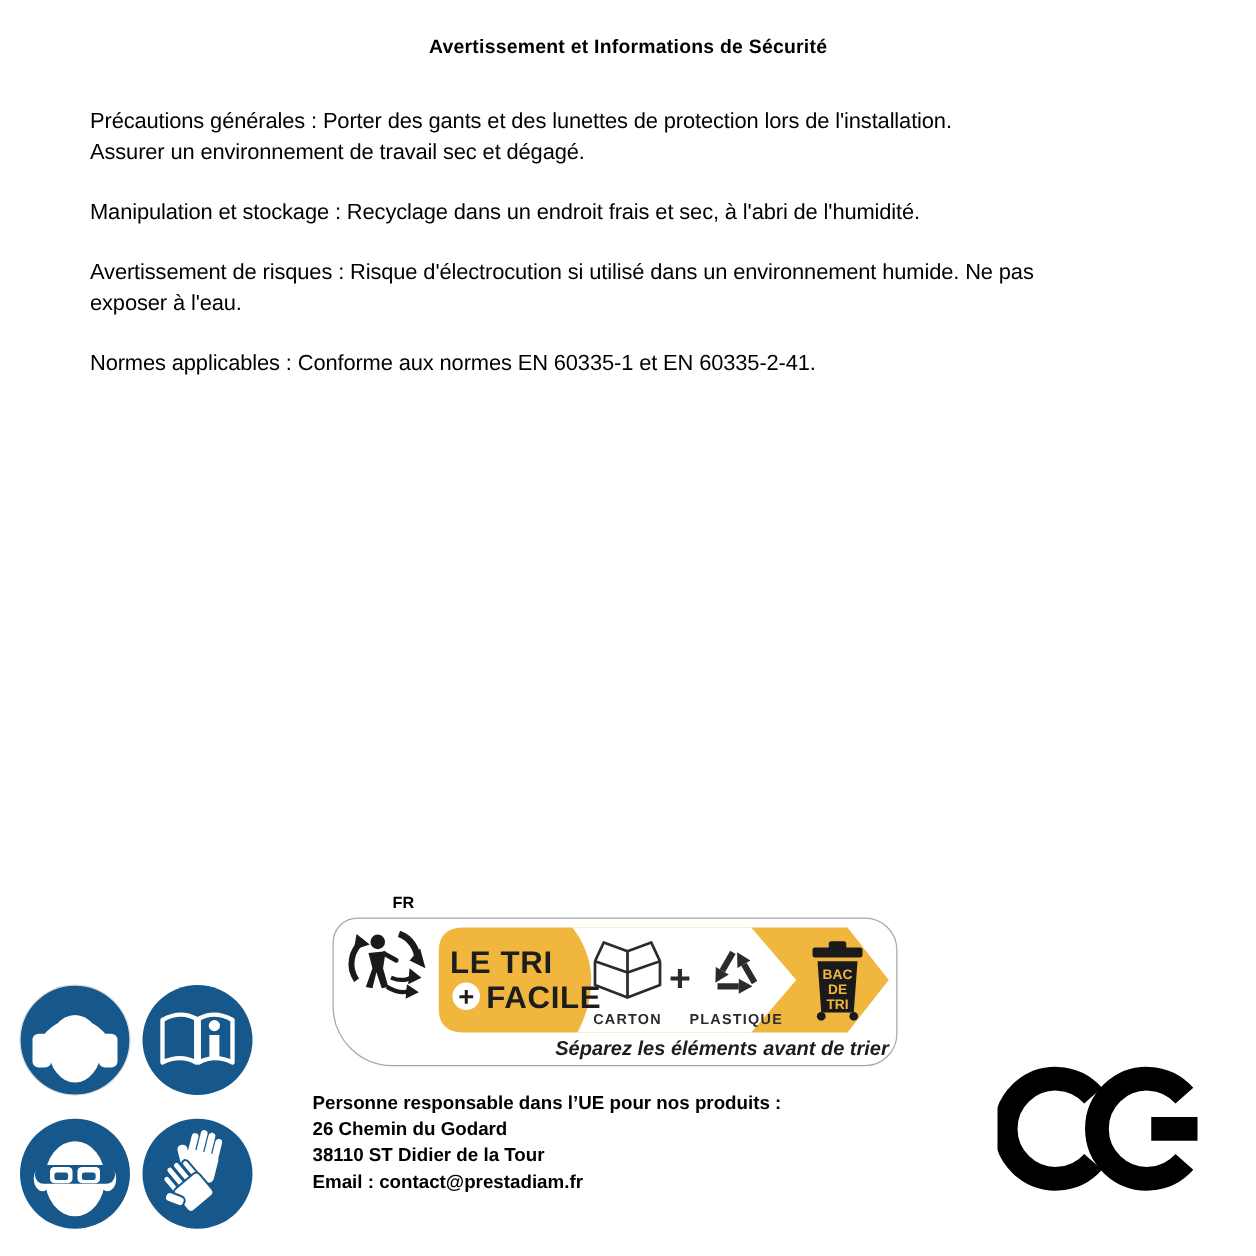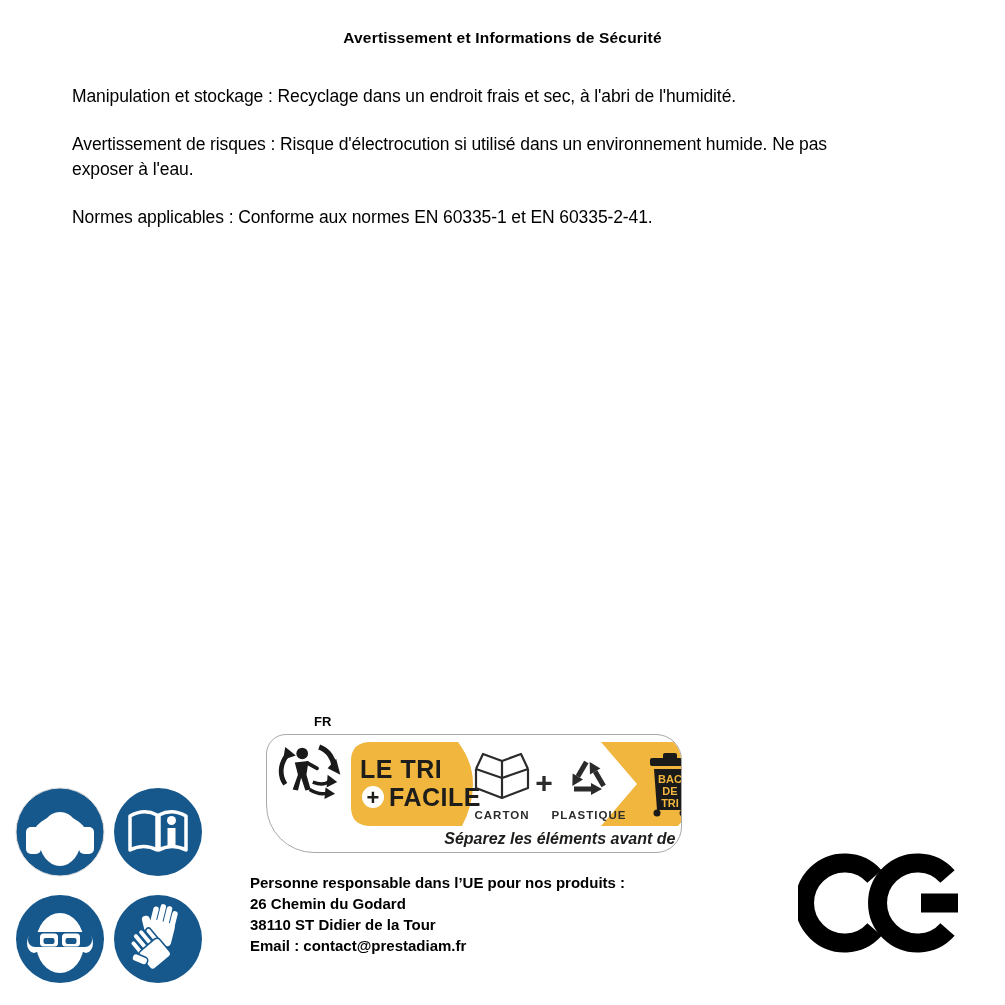--- a/index.html
+++ b/index.html
@@ -19,40 +19,42 @@
   }
   
   .picto-grid{
     position:absolute;left:15px;top:787px;
     display:grid;grid-template-columns:90px 90px;grid-column-gap:8px;grid-row-gap:17px;
   }
   .picto{width:90px;height:90px;}
   
   .fr-label{position:absolute;left:267px;top:714px;font-size:13px;font-weight:bold;margin-left:47px;}
   .triman-box{
-    position:absolute;left:266px;top:734px;width:416px;height:119px;
+    position:absolute;left:266px;top:734px;width:452px;height:119px;
     background:#fff;border:1.5px solid #a8a8a8;border-radius:20px 26px 26px 48px;
     box-sizing:border-box;overflow:hidden;
   }
   .triman-box svg{position:absolute;left:0;top:0;}
   
   .address{
     position:absolute;top:872px;left:250px;width:500px;text-align:left;
     font-size:15px;font-weight:bold;line-height:21px;
   }
   .address div{white-space:nowrap;}
   
   .ce{position:absolute;left:798px;top:850px;}
 </style>
 </head>
 <body>
 
 <div class="doc-title">Avertissement et Informations de Sécurité</div>
 
 <div class="content">
+  <p>Précautions générales : Porter des gants et des lunettes de protection lors de l'installation.
+Assurer un environnement de travail sec et dégagé.</p>
   <p>Manipulation et stockage : Recyclage dans un endroit frais et sec, à l'abri de l'humidité.</p>
   <p>Avertissement de risques : Risque d'électrocution si utilisé dans un environnement humide. Ne pas
 exposer à l'eau.</p>
   <p>Normes applicables : Conforme aux normes EN 60335-1 et EN 60335-2-41.</p>
 </div>
 
 <div class="picto-grid">
 
   <svg class="picto" viewBox="0 0 90 90">
     <circle cx="45" cy="45" r="44" fill="#17588C" stroke="#dddddd" stroke-width="1"></circle>

